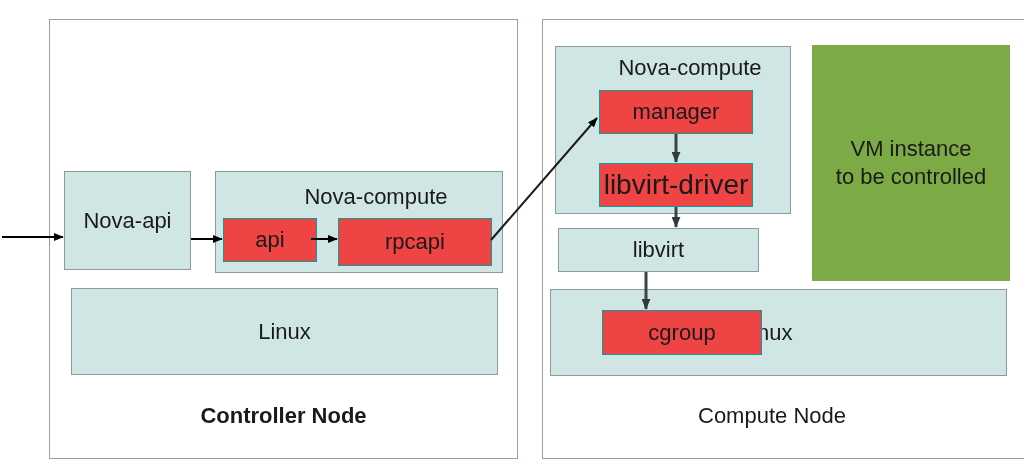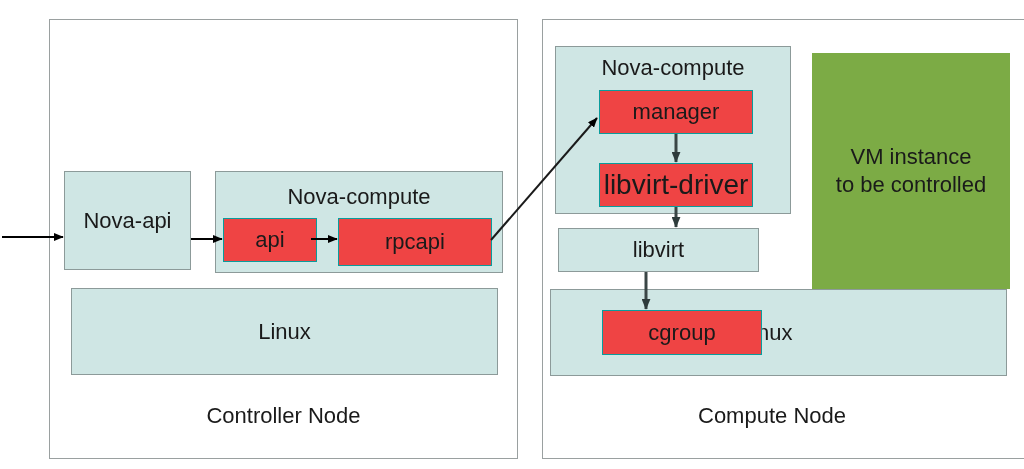--- a/index.html
+++ b/index.html
@@ -63,20 +63,21 @@
     align-items: center;
     justify-content: center;
     text-align: center;
     color: #1a1a1a;
   }
   .group-title {
     position: absolute;
     text-align: center;
     color: #1a1a1a;
     white-space: nowrap;
+    padding-left: 17px;
   }
   svg.arrows {
     position: absolute;
     left: 0;
     top: 0;
     width: 1024px;
     height: 469px;
     overflow: visible;
     pointer-events: none;
   }
@@ -102,42 +103,42 @@
   </div>
 
   <div class="cyan-box f22" style="left:338px; top:218px; width:154px; height:48px;">
     <span>rpcapi</span>
   </div>
 
   <div class="pale-box f22" style="left:71px; top:288px; width:427px; height:87px;">
     <span>Linux</span>
   </div>
 
-  <div class="plain-label f22" style="left:49px; top:400px; width:469px; height:32px;">
+  <div class="plain-label f22" style="left:49px; top:400px; width:469px; height:32px;font-weight:bold;">
     <span>Controller Node</span>
   </div>
 
   <div class="node-box" style="left:542px; top:19px; width:500px; height:440px;"></div>
 
   <div class="pale-box" style="left:555px; top:46px; width:236px; height:168px;"></div>
   <div class="group-title f22" style="left:555px; top:55px; width:236px;">Nova-compute</div>
 
   <div class="cyan-box f22" style="left:599px; top:90px; width:154px; height:44px;">
     <span>manager</span>
   </div>
 
   <div class="cyan-box f21" style="left:599px; top:163px; width:154px; height:44px;">
     <span>libvirt-driver</span>
   </div>
 
   <div class="pale-box f22" style="left:558px; top:228px; width:201px; height:44px;">
     <span>libvirt</span>
   </div>
 
-  <div class="green-box f22" style="left:812px; top:45px; width:198px; height:236px;margin-top:8px;">
+  <div class="green-box f22" style="left:812px; top:45px; width:198px; height:236px;">
     <span>VM instance
 to be controlled</span>
   </div>
 
   <div class="pale-box" style="left:550px; top:289px; width:457px; height:87px;"></div>
   <div class="plain-label f22" style="left:740px; top:311px; width:120px; height:44px; justify-content:flex-start;">
     <span>Linux</span>
   </div>
 
   <div class="cyan-box f22" style="left:566px; top:310px; width:160px; height:45px;margin-left:36px;">

